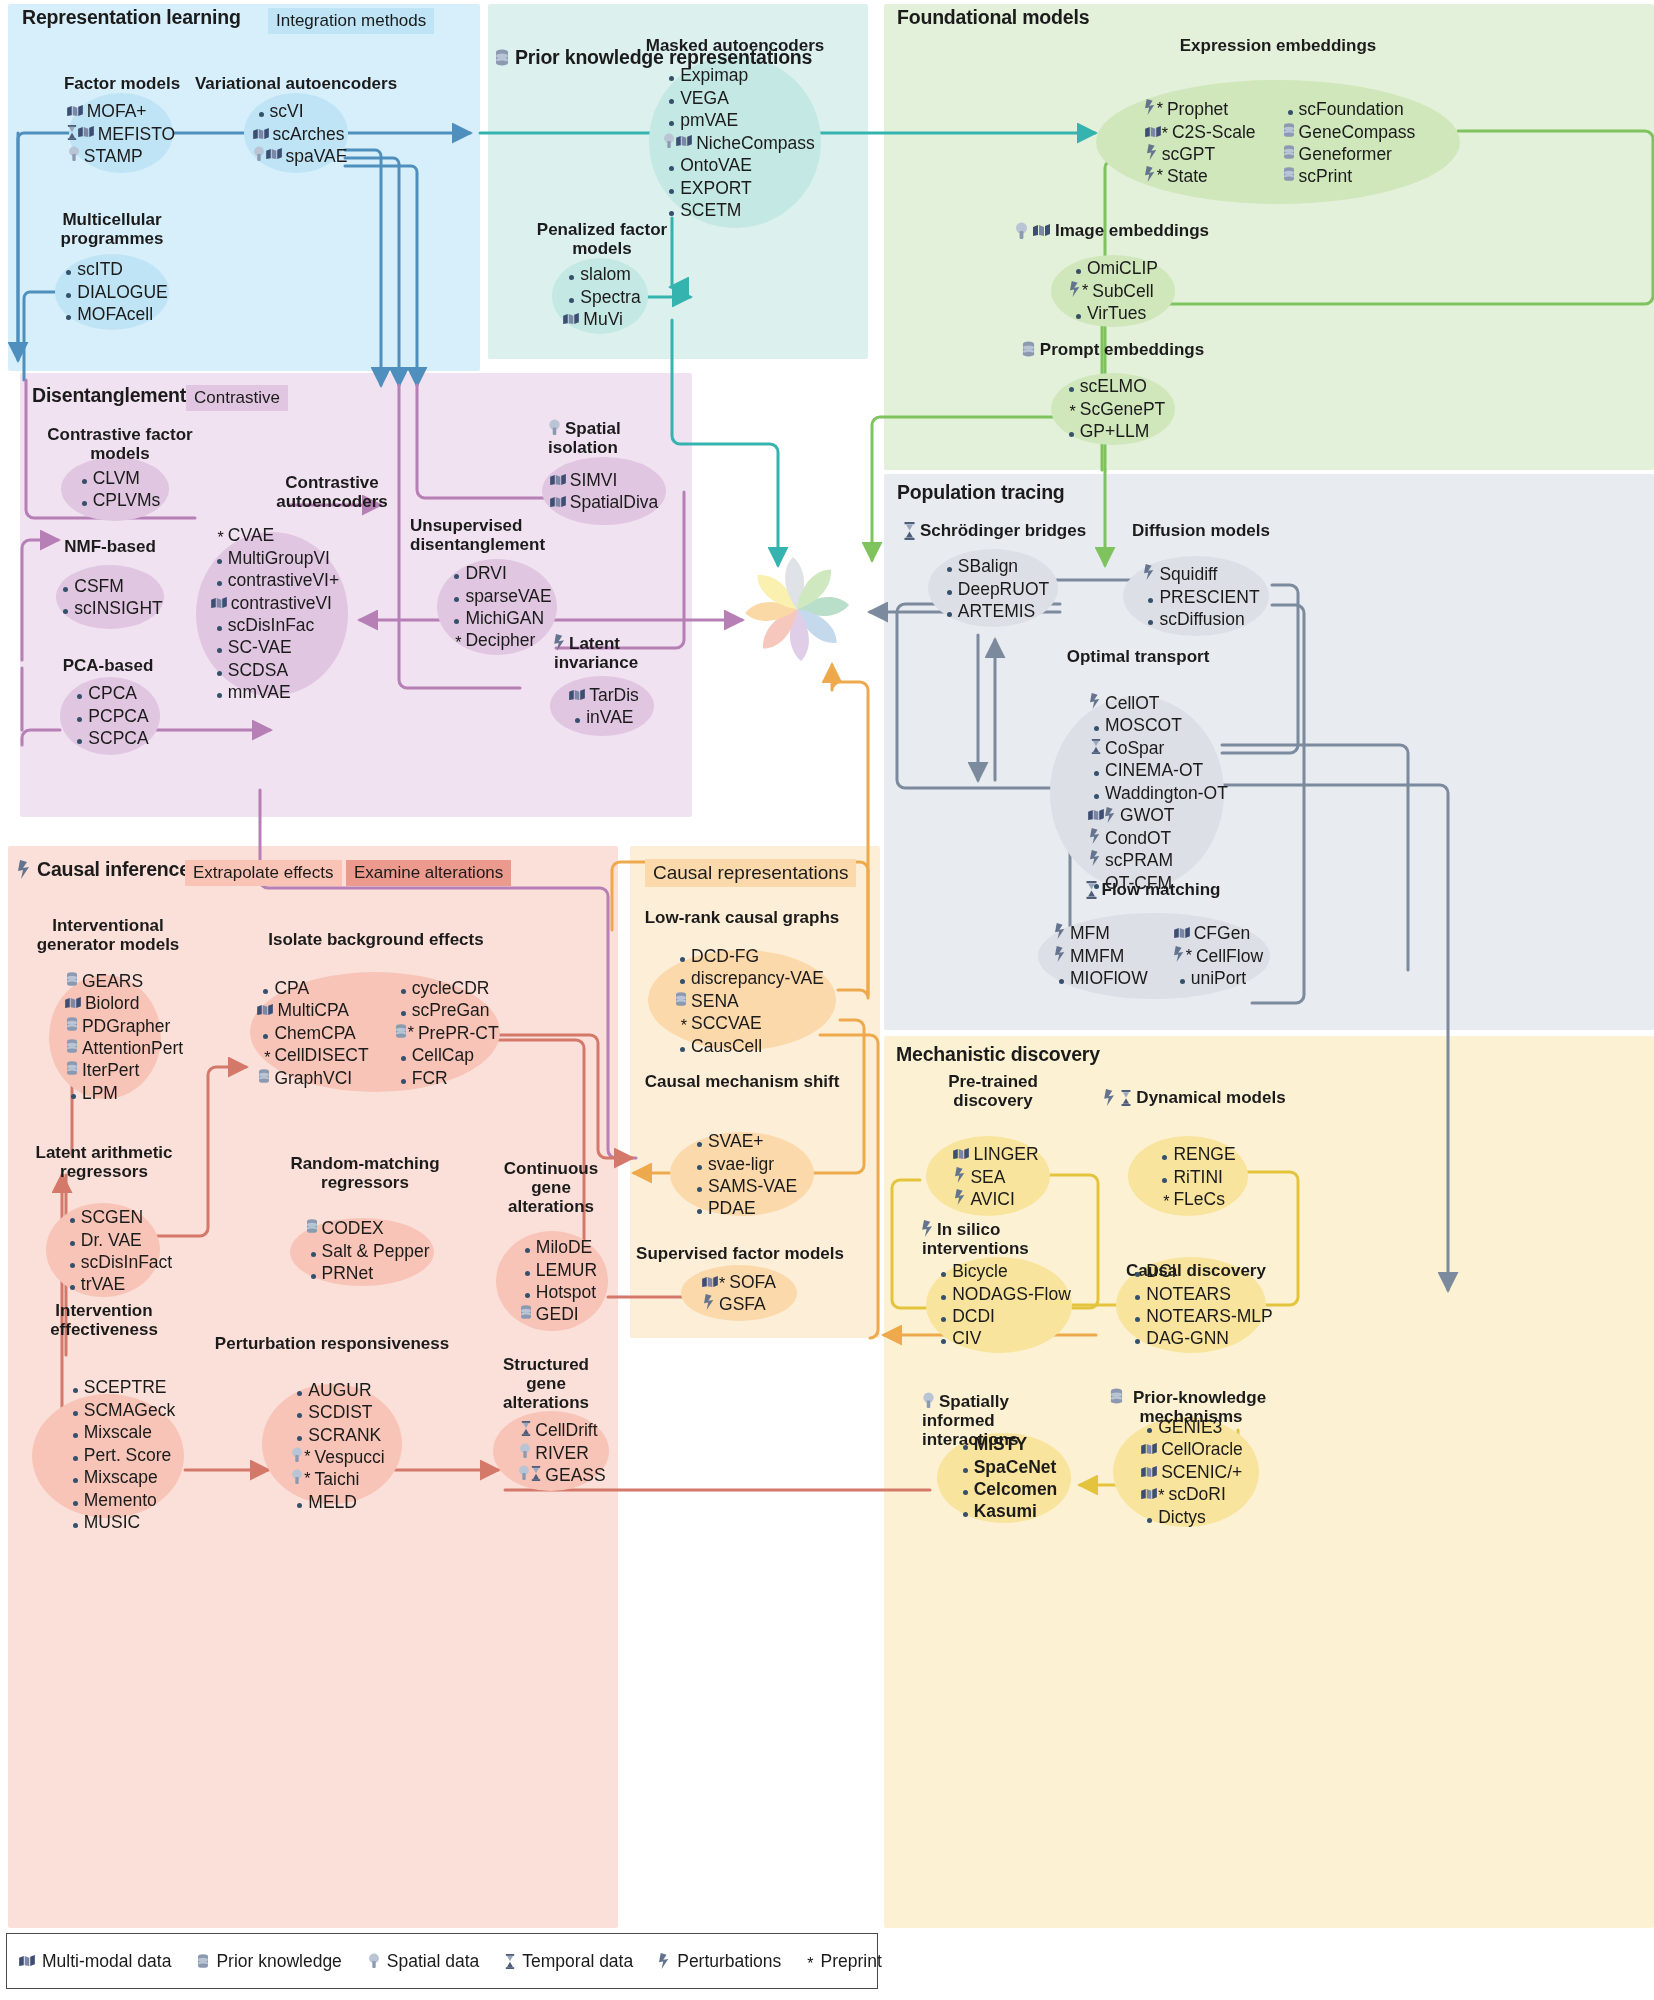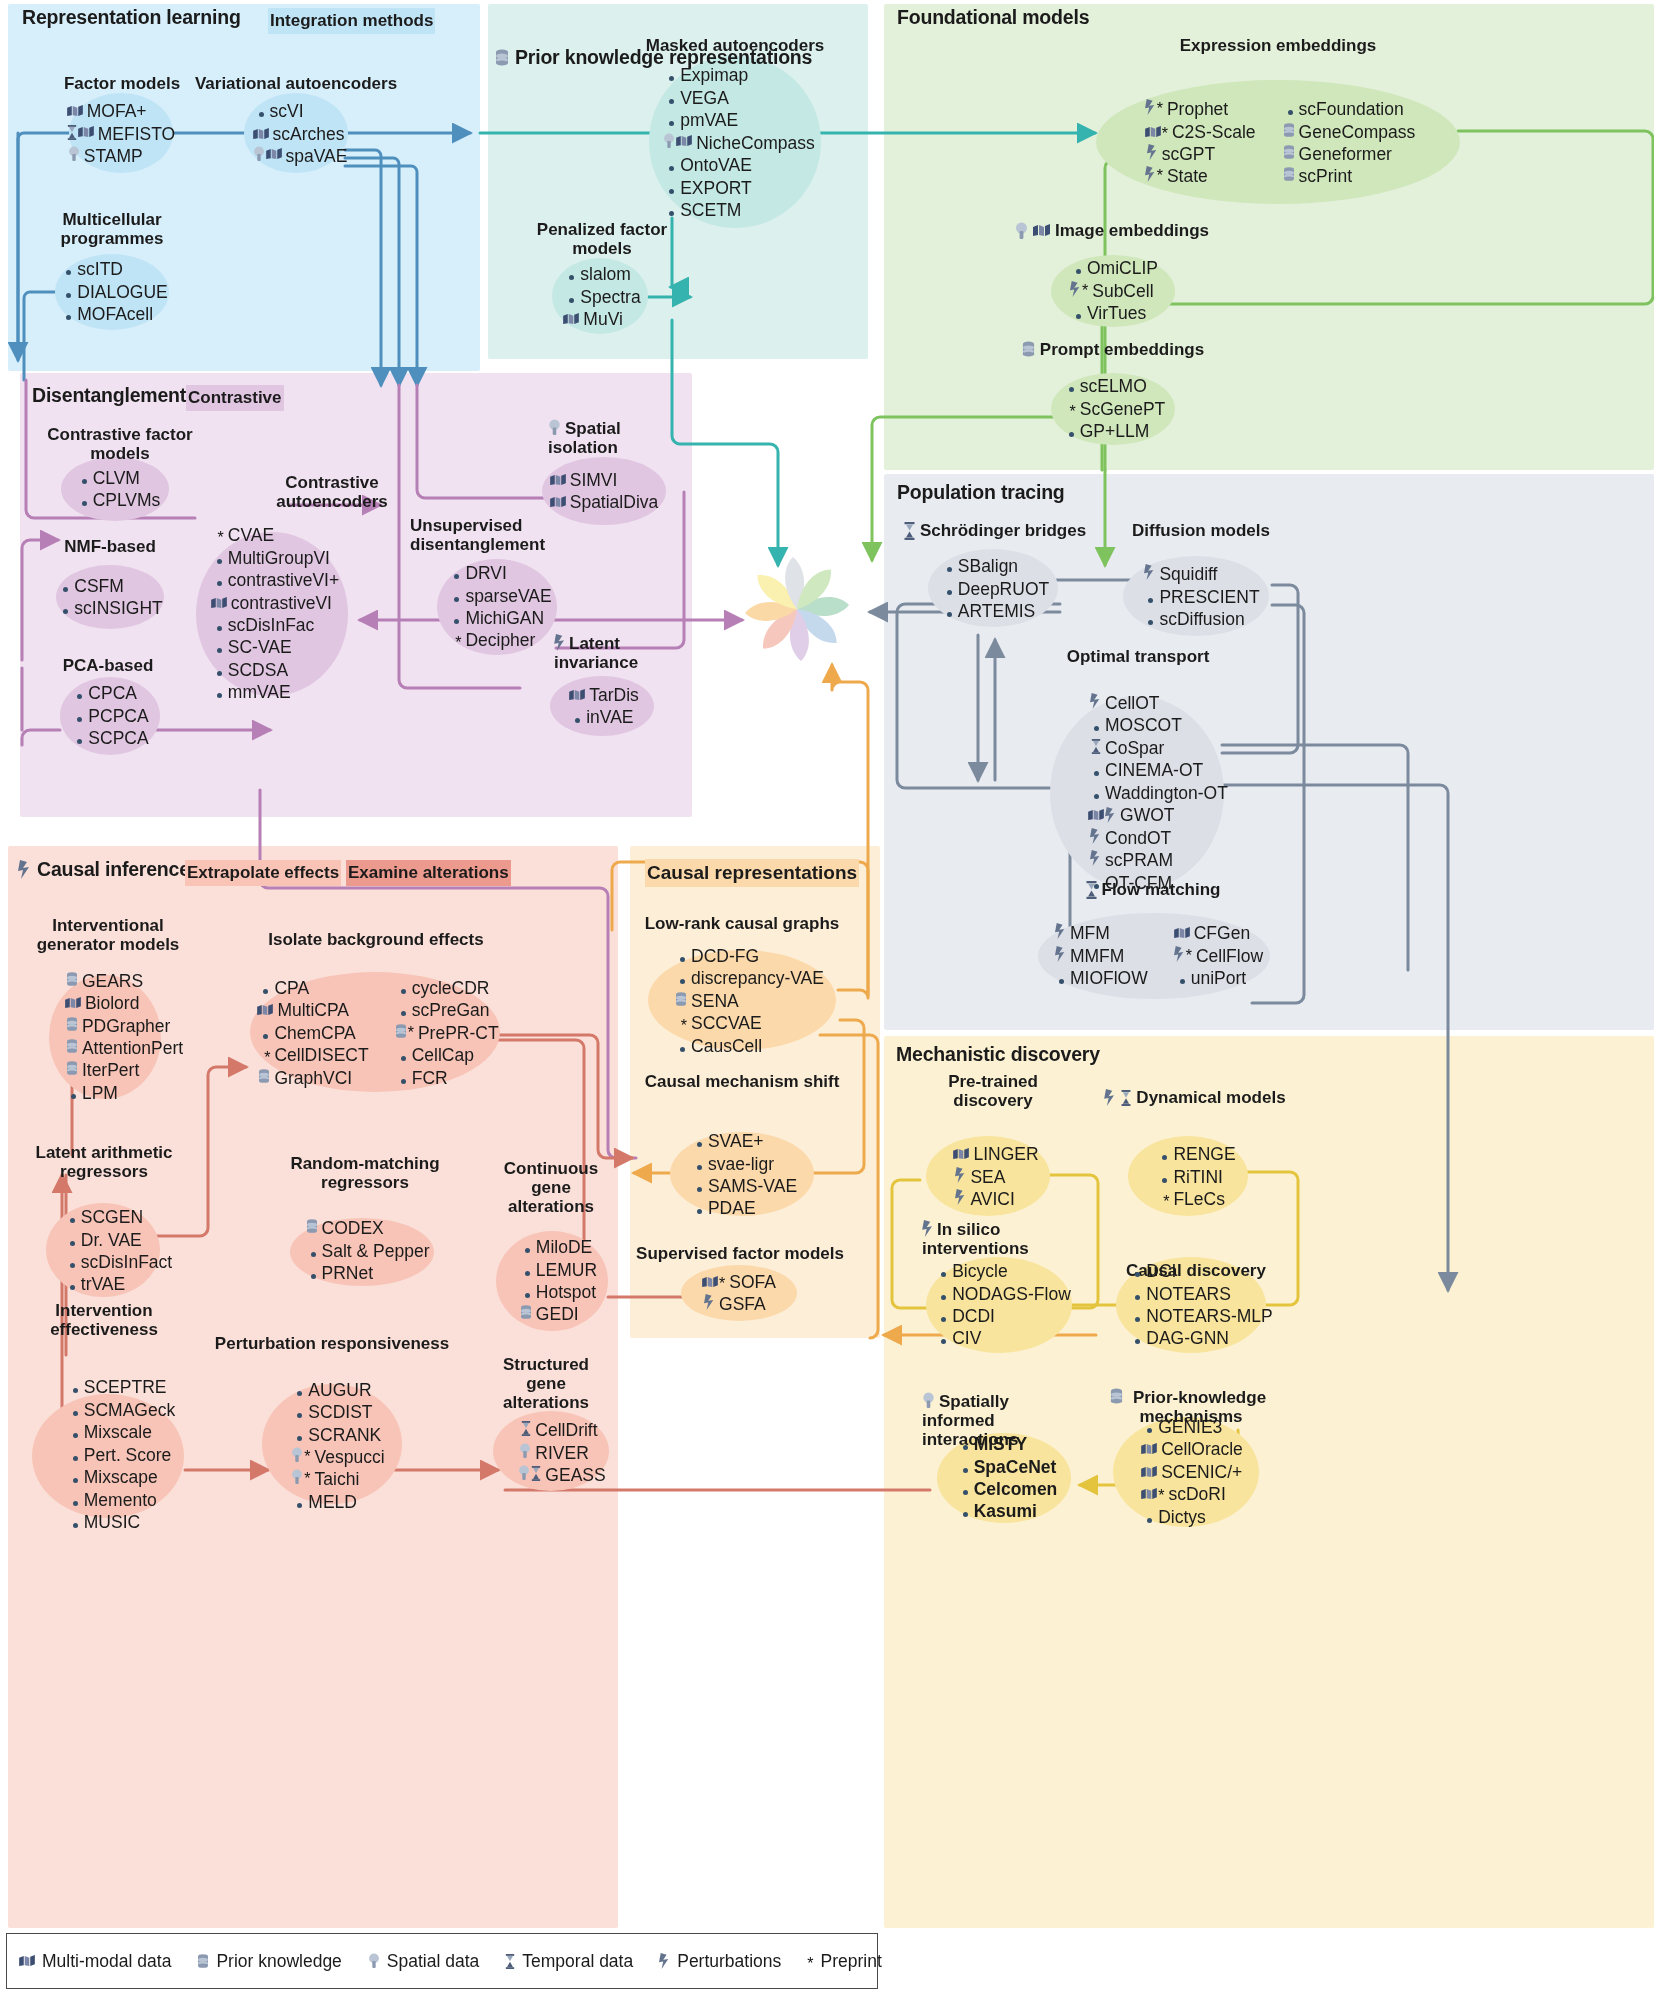--- a/index.html
+++ b/index.html
@@ -1,20 +1,20 @@
 <!DOCTYPE html>
 <html><head>
 <meta charset="utf-8">
 <style>
   html,body{margin:0;padding:0;background:#fff;}
   body{font-family:"Liberation Sans",sans-serif;color:#1b1b1b;}
   #page{position:relative;width:1654px;height:2000px;overflow:hidden;background:#fff;}
   .panel{position:absolute;border-radius:2px;}
   .ptitle{position:absolute;font-weight:bold;font-size:19.5px;letter-spacing:-0.2px;white-space:nowrap;display:flex;align-items:center;gap:6px;}
-  .tag{position:absolute;font-weight:bold;font-size:17px;padding:3px 2px;white-space:nowrap;}
+  .tag{position:absolute;font-weight:normal;font-size:17px;padding:3px 8px;white-space:nowrap;}
   .sub{position:absolute;font-weight:bold;font-size:17px;text-align:center;line-height:1.12;white-space:nowrap;display:flex;align-items:center;gap:5px;justify-content:center;}
   .sub.wrap{white-space:normal;display:block;}
   .blob{position:absolute;display:flex;align-items:center;justify-content:center;}
   .blob .inner{position:relative;z-index:2;font-size:17.5px;line-height:1.285;white-space:nowrap;}
   .cols{display:flex;gap:26px;}
   .li{display:flex;align-items:baseline;gap:4px;}
   .mk{display:inline-flex;align-items:center;justify-content:flex-end;min-width:13px;gap:1px;flex-shrink:0;}
   .dot{display:inline-block;width:5px;height:5px;border-radius:50%;background:#35506b;margin:0 2px 3px 0;}
   .star{font-size:16px;line-height:1;color:#111;position:relative;top:2px;}
   svg.ic{display:block;}
@@ -432,21 +432,21 @@
     </div>
   <div class="sub wrap" style="left:30px;top:1143px;width:148px;"><span>Latent arithmetic regressors</span></div>
   <div class="sub wrap" style="left:290px;top:1154px;width:150px;"><span>Random-matching regressors</span></div>
   <div class="sub wrap" style="left:492px;top:1159px;width:118px;"><span>Continuous gene alterations</span></div>
   <div class="sub wrap" style="left:30px;top:1301px;width:148px;"><span>Intervention effectiveness</span></div>
   <div class="sub" style="left:212px;top:1334px;width:240px;">
       <span>Perturbation responsiveness</span>
     </div>
   <div class="sub wrap" style="left:482px;top:1355px;width:128px;"><span>Structured gene alterations</span></div>
 
-  <div class="sub" style="left:642px;top:908px;width:200px;margin-top:6px;">
+  <div class="sub" style="left:642px;top:908px;width:200px;">
       <span>Low-rank causal graphs</span>
     </div>
   <div class="sub" style="left:638px;top:1072px;width:208px;">
       <span>Causal mechanism shift</span>
     </div>
   <div class="sub" style="left:632px;top:1244px;width:216px;">
       <span>Supervised factor models</span>
     </div>
 
   <div class="sub wrap" style="left:930px;top:1072px;width:126px;"><span>Pre-trained discovery</span></div>

